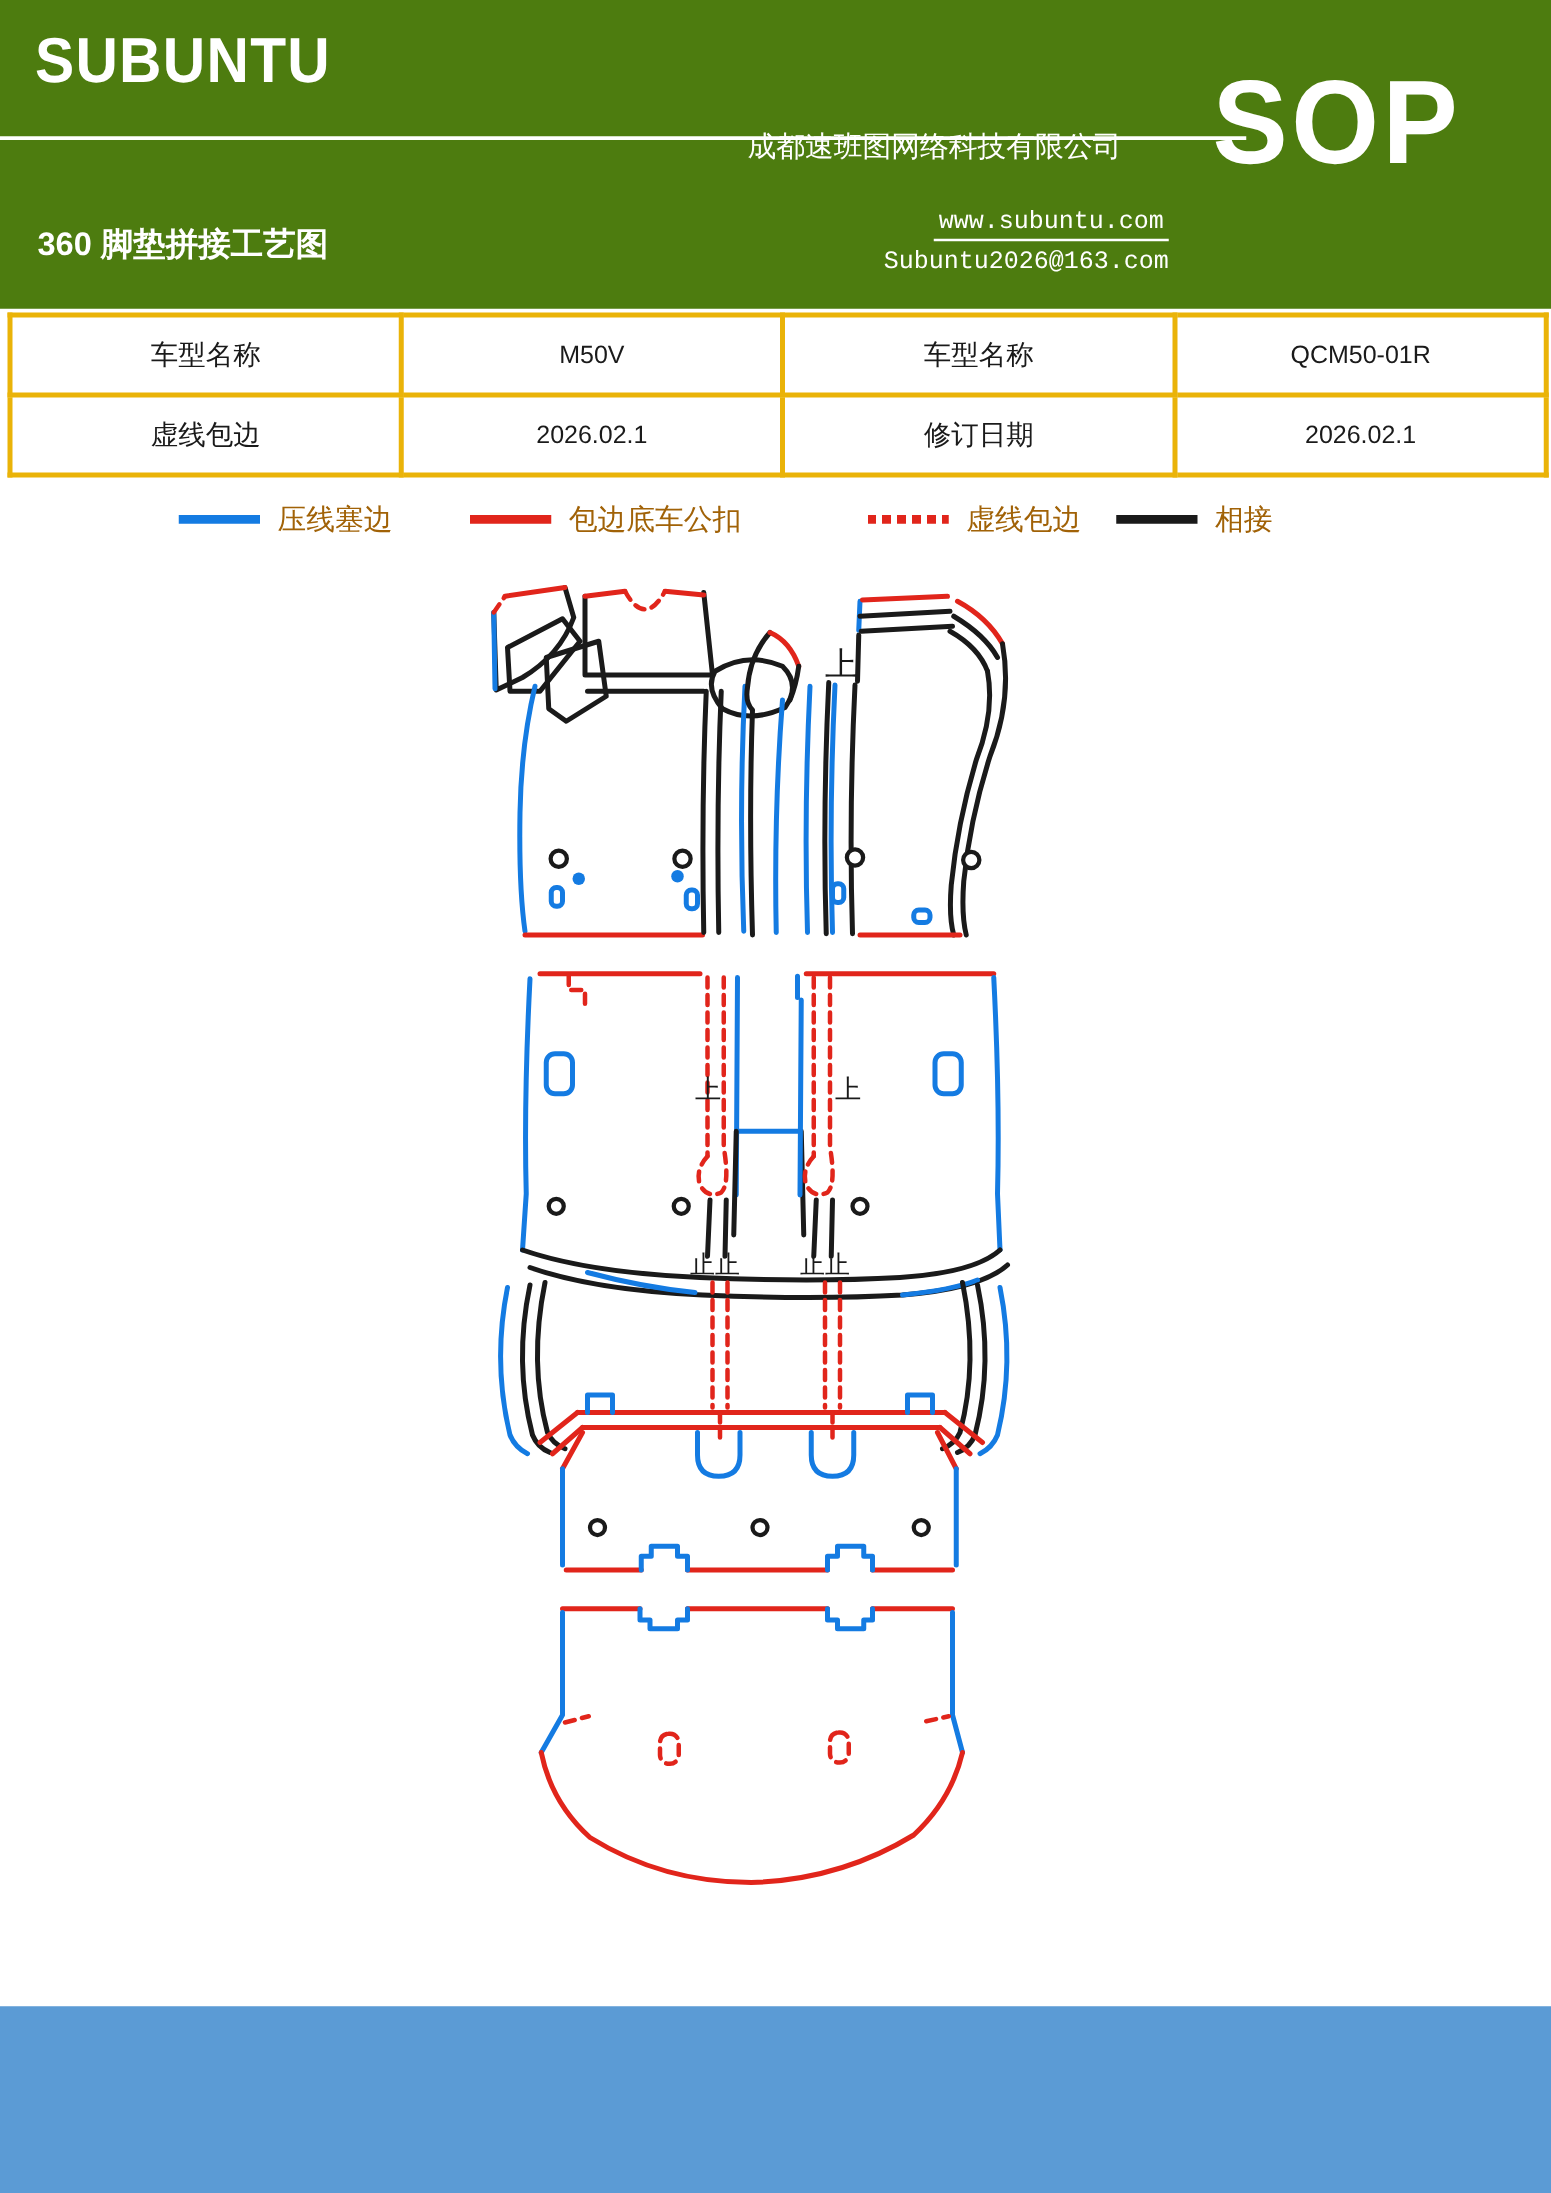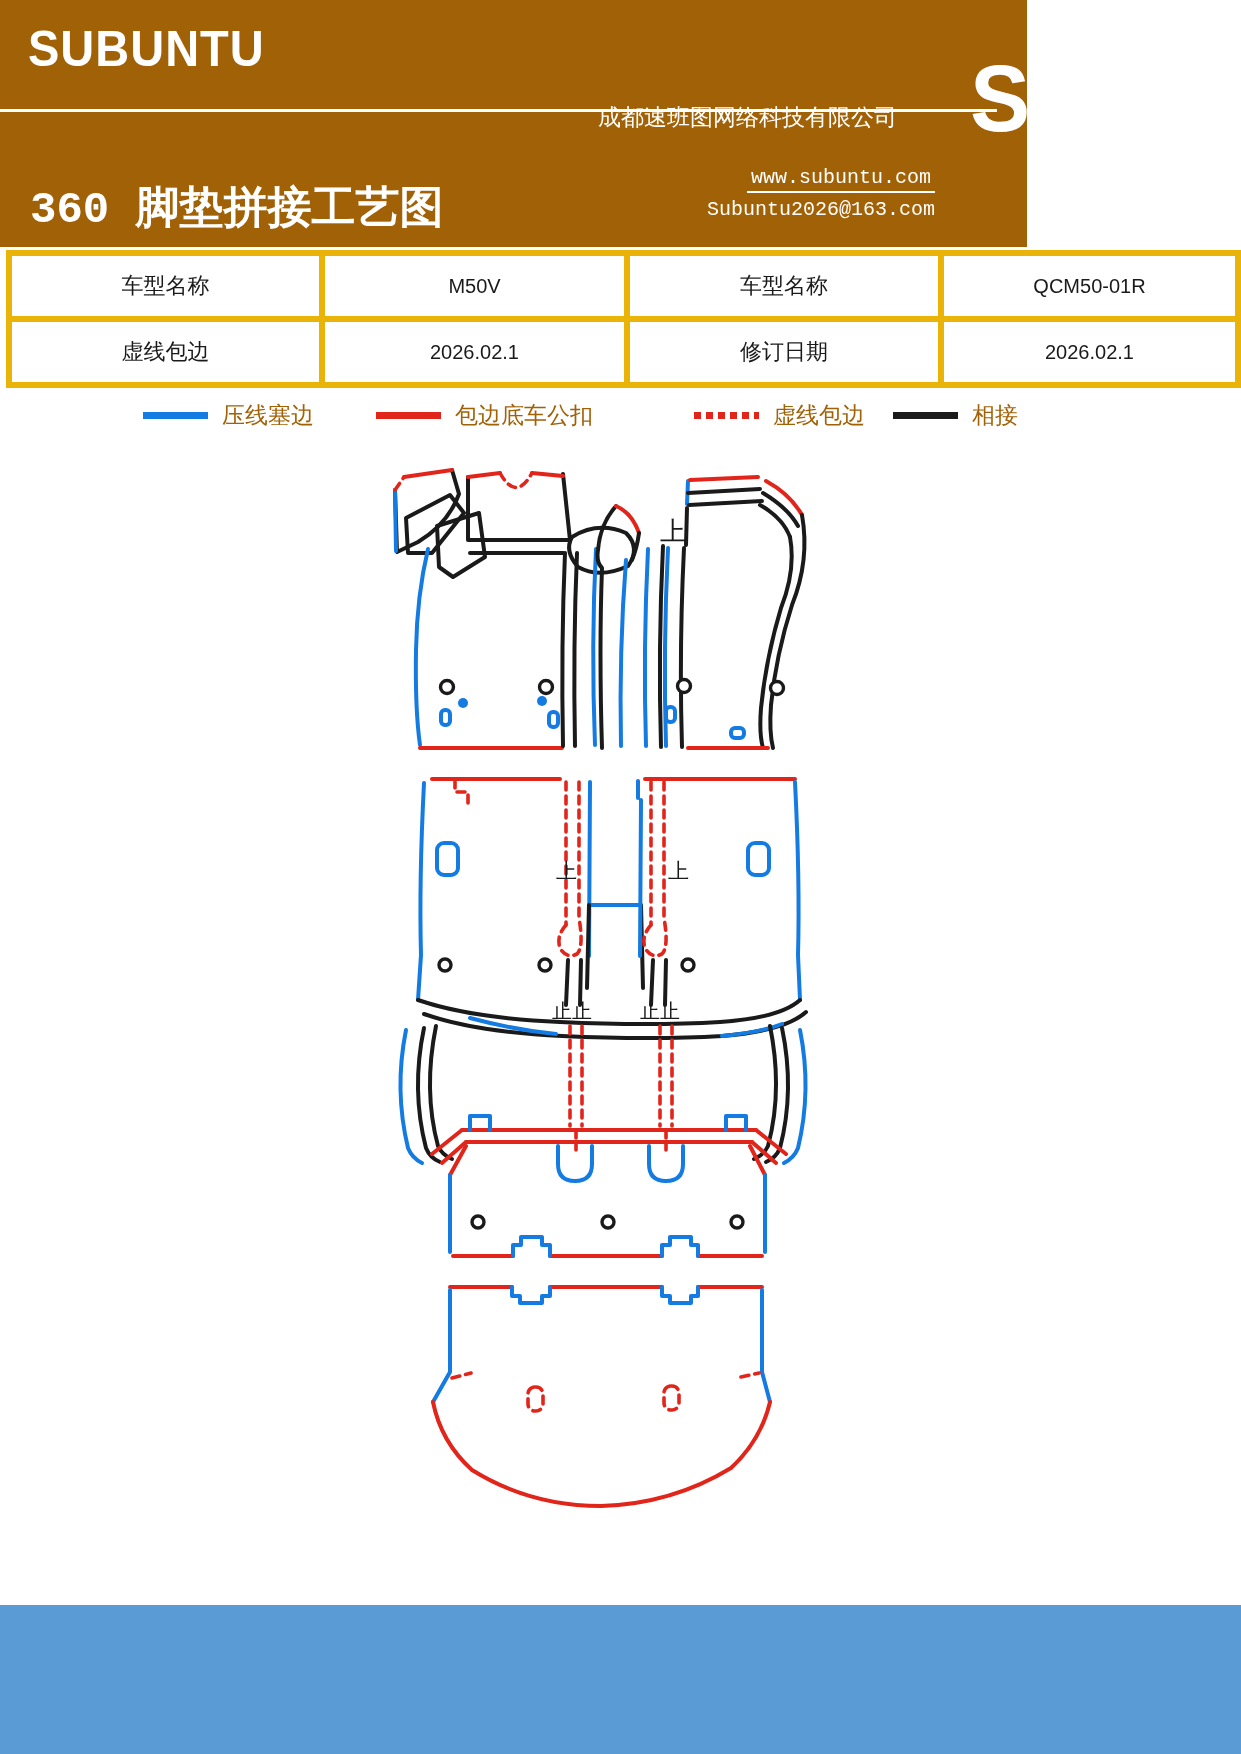--- a/index.html
+++ b/index.html
@@ -1,35 +1,35 @@
 <!DOCTYPE html>
 <html><head>
 <meta charset="utf-8">
 <style>
   html,body{margin:0;padding:0;background:#888;}
   .page{position:relative;width:1241px;height:1754px;background:#ffffff;
         font-family:"Liberation Sans",sans-serif;overflow:hidden;margin:0 auto;}
   
-  .hdr{position:absolute;left:0;top:0;width:1027px;height:247px;background:#a16207;color:#fff;}
+  .hdr{position:absolute;left:0;top:0;width:1241px;height:247px;background:#4d7c0f;color:#fff;}
   .logo{position:absolute;left:28px;top:18px;font-size:47px;font-weight:800;
         letter-spacing:1px;transform:scaleY(1.08);transform-origin:top left;}
   .hline{position:absolute;left:0;top:109px;width:997px;height:3px;background:#fff;}
-  .title{position:absolute;left:30px;top:178px;font-size:44px;font-family:Liberation Mono, monospace;font-weight:600;}
+  .title{position:absolute;left:30px;top:178px;font-size:26px;font-family:Liberation Sans, sans-serif;font-weight:600;}
   .company{position:absolute;left:560px;top:102px;width:375px;text-align:center;
            font-size:23px;font-family:"Liberation Serif",serif;}
   .hlink{position:absolute;left:560px;width:375px;text-align:right;
          font-size:20px;font-family:"Liberation Mono",monospace;color:#fff;}
   .www{top:166px;}
   .www span{border-bottom:2px solid #fff;padding:0 4px 2px 4px;}
   .email{top:198px;}
   .sop{position:absolute;left:970px;top:44px;width:250px;font-size:95px;font-weight:700;
        letter-spacing:3px;transform:scaleX(.95);transform-origin:top left;}
   
   .tbl{position:absolute;left:6px;top:250px;width:1229px;border-collapse:collapse;table-layout:fixed;}
-  .tbl td{border:6px solid #eab308;height:58px;text-align:center;vertical-align:middle;color:#1a1a1a;}
+  .tbl td{border:4px solid #eab308;height:58px;text-align:center;vertical-align:middle;color:#1a1a1a;}
   .tbl td.lab{font-size:22px;font-family:"Liberation Serif",serif;}
   .tbl td.val{font-size:20px;font-family:"Liberation Sans",sans-serif;margin-top:32px;}
   
   .leg{position:absolute;top:400px;left:0;width:1241px;height:34px;}
   .leg-item{position:absolute;display:flex;align-items:center;}
   .sw{width:65px;height:7px;margin-right:14px;}
   .sw-blue{background:#147BE2;}
   .sw-red{background:#E1251B;}
   .sw-black{background:#1A1A1A;}
   .sw-dot{background:repeating-linear-gradient(90deg,#E1251B 0 7px,rgba(0,0,0,0) 7px 12px);}

